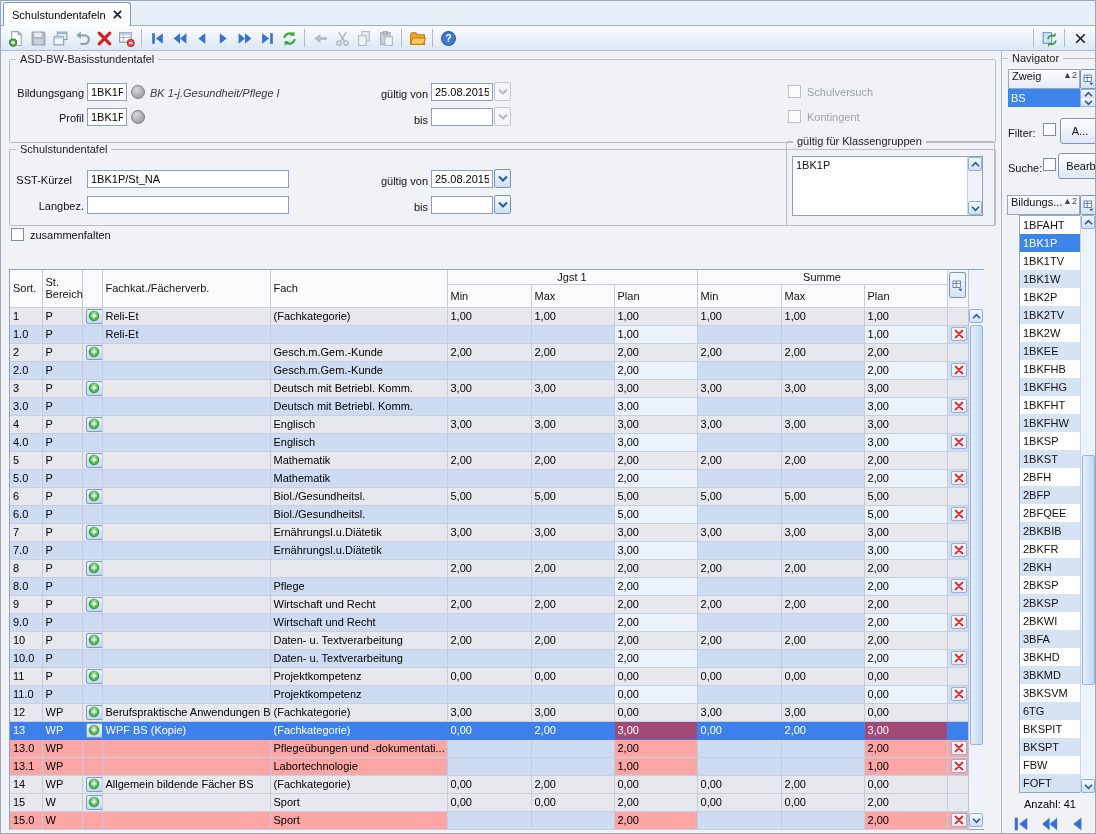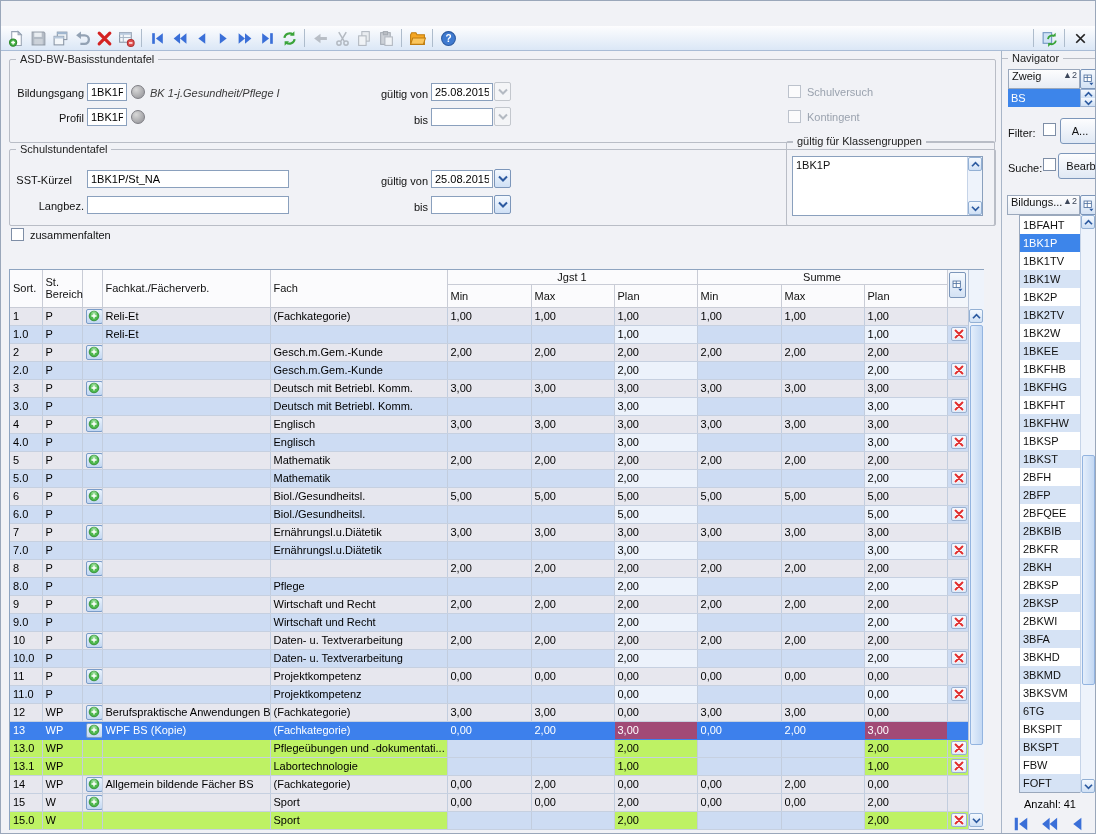--- a/index.html
+++ b/index.html
@@ -64,21 +64,21 @@
   table.grid th.xh{position:relative;background:#f3f6fb;}
   .gridbtn{position:absolute;left:1px;top:2px;width:17px;height:26px;border:1px solid #7c96ba;border-radius:2px;
     background:linear-gradient(#f5f9fe,#d4e2f4);display:flex;align-items:center;justify-content:center;cursor:pointer;}
   .gridbtn svg{width:13px;height:15px;}
   table.grid td{height:18px;padding:0 3px;border-right:1px solid #c2cdde;border-bottom:1px solid #c6d0e0;
     overflow:hidden;white-space:nowrap;vertical-align:middle;color:#000;}
   td.tbtnc{padding:0;text-align:center;}
   tr.vmain td{background:#e7e7ee;}
   tr.vsub td{background:#cddcf3;}
   tr.vsub td.plan{background:#ecf2fb;}
-  tr.vsubw td{background:#bef264;}
+  tr.vsubw td{background:#fca5a5;}
   tr.vsubw td.vmm{background:#cddcf3;}
   tr.vsel td{background:#3d80ec;color:#fff;border-color:#3d80ec;}
   tr.vsel td.plan{background:#a14a76;}
   td.xcol{background:#a9c5ec;padding:0;text-align:center;}
   tr.vsel td.xcol{background:#3d80ec;}
   td.redplan{background:#fb0505;color:#000;}
   .cellbtn{display:inline-flex;width:17px;height:15px;border:1px solid #7a9cc8;border-radius:2px;
     background:linear-gradient(#eaf2fc,#c2d7f2);align-items:center;justify-content:center;cursor:pointer;vertical-align:middle;}
   .cellbtn svg{width:12px;height:12px;}
   .cellbtn.delb{width:16px;height:14px;border-color:#9ab0d0;background:linear-gradient(#f6f9fe,#dfeaf8);}
@@ -105,20 +105,30 @@
   .litem.sel{background:#3d85ea;color:#fff;}
   .anz{position:absolute;width:96px;text-align:center;color:#000;}
   .bnav{position:absolute;display:flex;gap:6px;}
   .bnav .tbtn svg{width:20px;height:20px;}
 </style>
 </head>
 <body>
 
 <div class="window">
 
+  <div class="tabbar">
+    <div class="tab">
+      <span class="ttl">Schulstundentafeln</span>
+      <span class="tabx">
+        <svg viewBox="0 0 12 12" width="11" height="11">
+            <path d="M2 2l8 8M10 2l-8 8" stroke="#1c2c50" stroke-width="2"></path>
+          </svg>
+      </span>
+    </div>
+  </div>
 
   <div class="toolbar">
     <div class="tbgroup" id="tb-left">
         <span class="tbtn">
           <svg viewBox="0 0 16 16">
             <path d="M3.5 1.5h6l3 3v10h-9z" fill="#fff" stroke="#98a4b4"></path>
             <path d="M9.5 1.5v3h3z" fill="#dfe6ee" stroke="#98a4b4"></path>
             <circle cx="4.8" cy="11.8" r="3.4" fill="#45b045" stroke="#2d8a2d"></circle>
             <path d="M4.8 10v3.6M3 11.8h3.6" stroke="#fff" stroke-width="1.3"></path>
           </svg>

